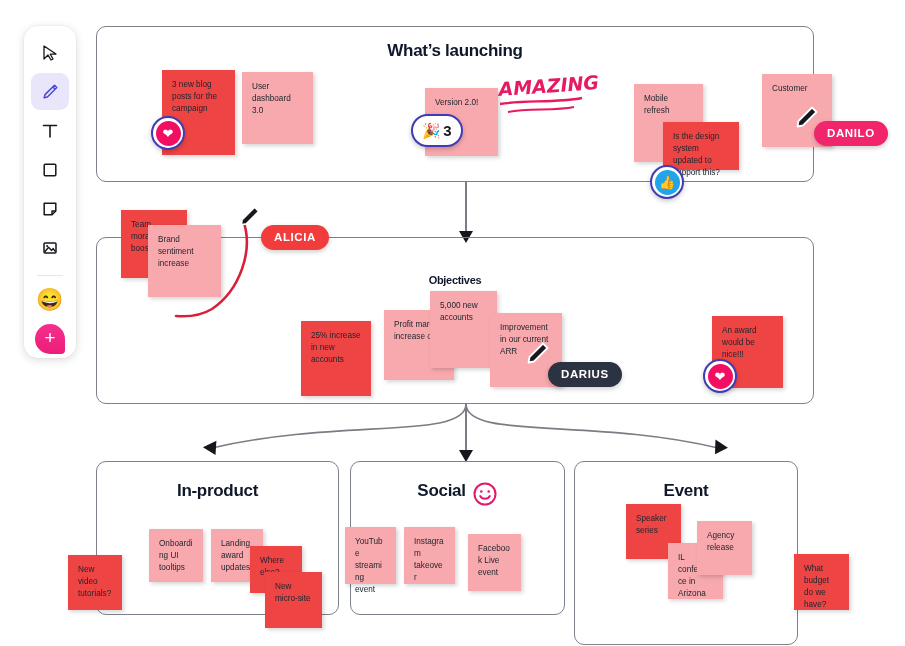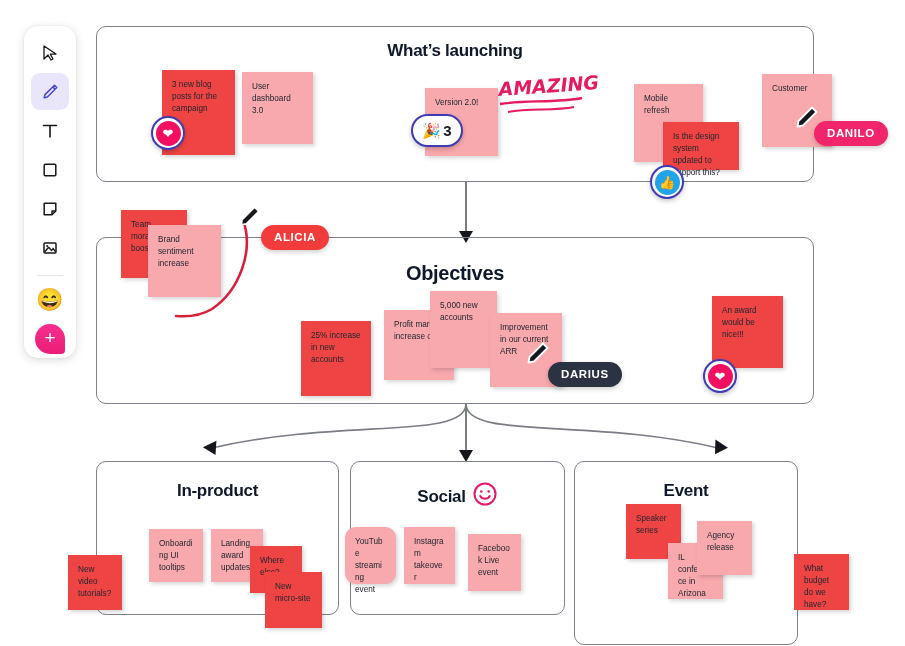--- a/index.html
+++ b/index.html
@@ -42,29 +42,29 @@
     background: transparent;
   }
   .panel-title {
     position: absolute; left: 0; right: 0;
     text-align: center; font-weight: bold; color: #0f172a;
     letter-spacing: -0.3px;
   }
   #panel-launching { left: 96px; top: 26px; width: 718px; height: 156px; }
   #panel-launching .panel-title { top: 14px; font-size: 17px; }
   #panel-objectives { left: 96px; top: 237px; width: 718px; height: 167px; }
-  #panel-objectives .panel-title { top: 24px; font-size: 20px; }
+  #panel-objectives .panel-title { top: 36px; font-size: 11px; }
   #panel-inproduct { left: 96px; top: 461px; width: 243px; height: 154px; }
   #panel-inproduct .panel-title { top: 19px; font-size: 17px; }
   #panel-social { left: 350px; top: 461px; width: 215px; height: 154px; }
   #panel-social .panel-title { top: 19px; font-size: 17px; }
   #panel-event { left: 574px; top: 461px; width: 224px; height: 184px; }
   #panel-event .panel-title { top: 19px; font-size: 17px; }
 
-  .title-row { display:inline-flex; align-items:flex-end; gap:6px; }
+  .title-row { display:inline-flex; align-items:flex-start; gap:6px; }
 
   
   .note {
     position: absolute;
     padding: 9px 10px;
     font-size: 8.2px; line-height: 1.45;
     color: #22262e;
     box-shadow: 1.5px 2px 4px rgba(0,0,0,.17);
     word-wrap: break-word;
   }
@@ -257,21 +257,21 @@
   <div class="note pink" style="left:430px; top:291px; width:67px; height:77px;">5,000 new accounts</div>
 
   <div class="note pink" style="left:490px; top:313px; width:72px; height:74px;">Improvement in our current ARR</div>
 
   <svg class="pencil-cursor" style="left:525px; top:340px;" width="26" height="26" viewBox="0 0 26 26">
     <path d="M18 3.5 L22.5 8 L9 21.5 L3.5 22.5 L4.5 17 Z" fill="#16181d" stroke="#ffffff" stroke-width="1.8" stroke-linejoin="round"></path>
   </svg>
 
   <div class="cursor-label" style="left:548px; top:362px; background:#2b3242;">DARIUS</div>
 
-  <div class="note yellow" style="left:712px; top:296px; width:71px; height:72px;">An award would be nice!!!</div>
+  <div class="note yellow" style="left:712px; top:316px; width:71px; height:72px;">An award would be nice!!!</div>
 
   <div class="reaction round" style="left:703px; top:359px;">
     <span class="heart-fill">❤</span>
   </div>
 
   <div class="panel" id="panel-inproduct">
     <div class="panel-title">In-product</div>
   </div>
 
   <div class="note yellow" style="left:68px; top:515px; width:54px; height:55px;margin-top:40px;">New video tutorials?</div>
@@ -291,21 +291,21 @@
         <svg width="26" height="26" viewBox="0 0 26 26">
           <circle cx="13" cy="13" r="10.5" fill="none" stroke="#e5186b" stroke-width="2"></circle>
           <circle cx="9.3" cy="10.5" r="1.3" fill="#e5186b"></circle>
           <circle cx="16.7" cy="10.5" r="1.3" fill="#e5186b"></circle>
           <path d="M8.2 15 C10.2 18.6, 15.8 18.6, 17.8 15" fill="none" stroke="#e5186b" stroke-width="2" stroke-linecap="round"></path>
         </svg>
       </span>
     </div>
   </div>
 
-  <div class="note pink" style="left:345px; top:527px; width:51px; height:57px;border-radius:11px;">YouTube streaming event</div>
+  <div class="note pink" style="left:345px; top:527px; width:51px; height:57px;">YouTube streaming event</div>
 
   <div class="note pink" style="left:404px; top:527px; width:51px; height:57px;">Instagram takeover</div>
 
   <div class="note pink" style="left:468px; top:534px; width:53px; height:57px;">Facebook Live event</div>
 
   <div class="panel" id="panel-event">
     <div class="panel-title">Event</div>
   </div>
 
   <div class="note yellow" style="left:626px; top:504px; width:55px; height:55px;">Speaker series</div>

